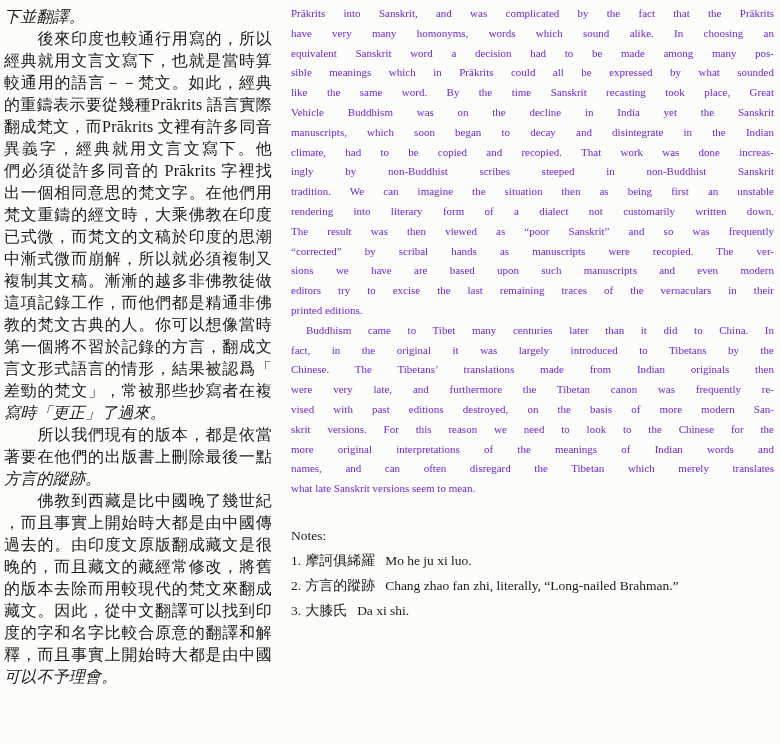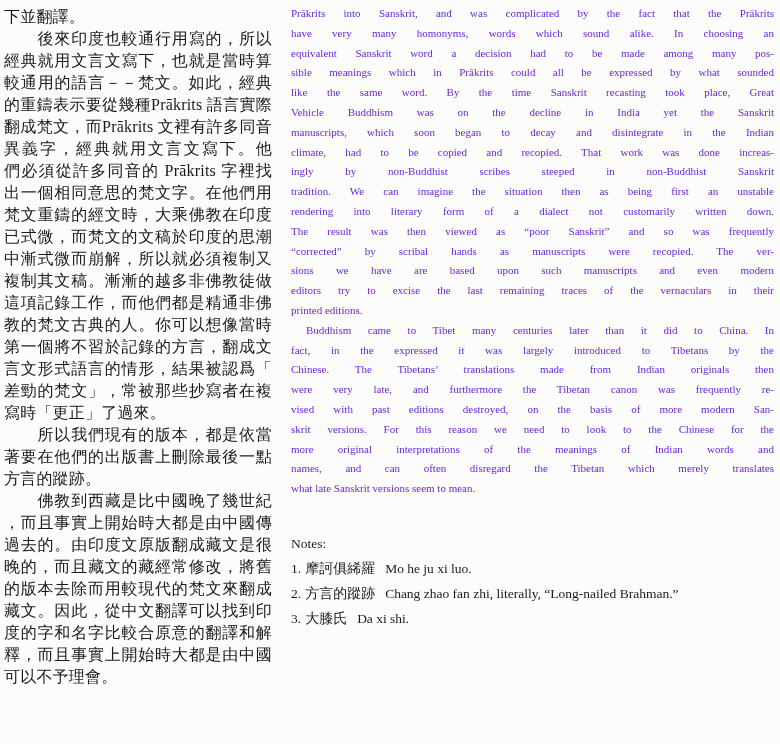--- a/index.html
+++ b/index.html
@@ -31,20 +31,21 @@
     letter-spacing: 0.2px;
     overflow: hidden;
   }
   .zline.fill {
     text-align: justify;
     text-align-last: justify;
   }
   .zline.end {
     text-align: right;
     text-align-last: left;
+    font-style: italic;
   }
   
   .col-right {
     position: absolute;
     left: 291px;
     top: 4px;
     width: 483px;
   }
   .eline {
     font-size: 11px;
@@ -59,21 +60,21 @@
   }
   .eline.end {
     text-align: right;
     text-align-last: left;
   }
   .eline.indent {
     text-indent: 15px;
   }
   
   .notes {
-    margin-top: 32px;
+    margin-top: 24px;
   }
   .notes-heading {
     font-size: 13.5px;
     line-height: 25px;
     color: #1b1b1b;
   }
   .note {
     font-size: 13.5px;
     line-height: 25px;
     color: #1b1b1b;
@@ -144,21 +145,21 @@
       <div class="eline fill">rendering into literary form of a dialect not customarily written down.</div>
       <div class="eline fill">The result was then viewed as “poor Sanskrit” and so was frequently</div>
       <div class="eline fill">“corrected” by scribal hands as manuscripts were recopied. The ver-</div>
       <div class="eline fill">sions we have are based upon such manuscripts and even modern</div>
       <div class="eline fill">editors try to excise the last remaining traces of the vernaculars in their</div>
       <div class="eline end">printed editions.</div>
     </div>
 
     <div>
       <div class="eline fill indent">Buddhism came to Tibet many centuries later than it did to China. In</div>
-      <div class="eline fill">fact, in the expressed it was largely introduced to Tibetans by the</div>
+      <div class="eline fill">fact, in the original it was largely introduced to Tibetans by the</div>
       <div class="eline fill">Chinese. The Tibetans’ translations made from Indian originals then</div>
       <div class="eline fill">were very late, and furthermore the Tibetan canon was frequently re-</div>
       <div class="eline fill">vised with past editions destroyed, on the basis of more modern San-</div>
       <div class="eline fill">skrit versions. For this reason we need to look to the Chinese for the</div>
       <div class="eline fill">more original interpretations of the meanings of Indian words and</div>
       <div class="eline fill">names, and can often disregard the Tibetan which merely translates</div>
       <div class="eline end">what late Sanskrit versions seem to mean.</div>
     </div>
 
     <div class="notes">

